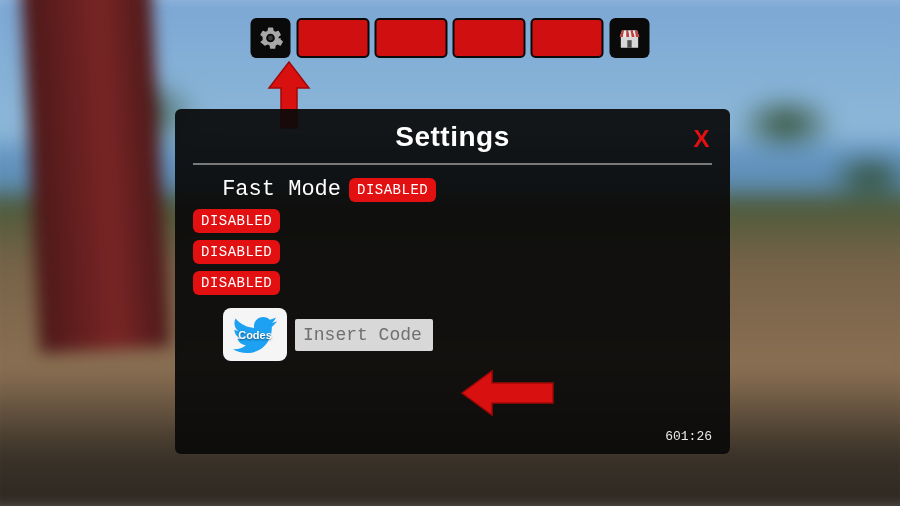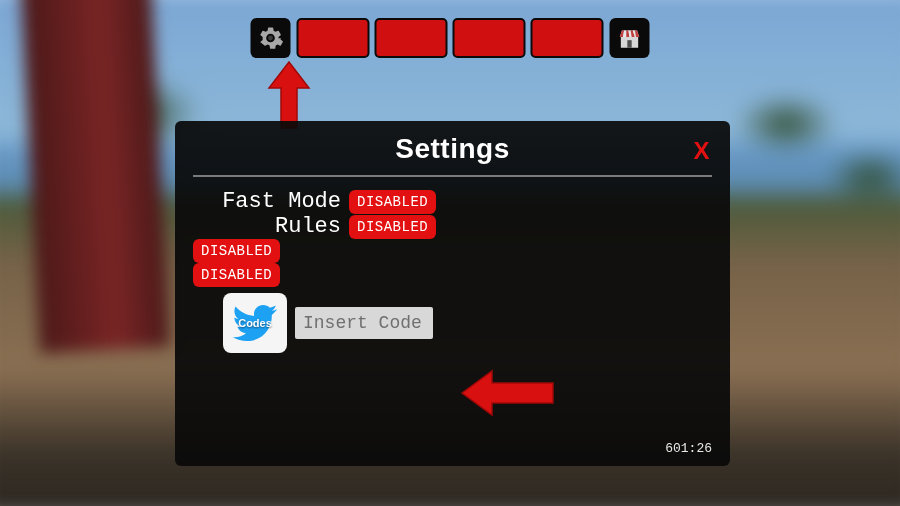--- a/index.html
+++ b/index.html
@@ -54,21 +54,21 @@
     .arrow-up {
       position: absolute; left: 264px; top: 60px;
       width: 50px; height: 70px;
     }
     .arrow-left {
       position: absolute; left: 460px; top: 366px;
       width: 95px; height: 54px;
     }
     .modal {
       position: absolute;
-      left: 175px; top: 121px;
+      left: 175px; top: 109px;
       width: 555px; height: 345px;
       background: rgba(10,10,10,0.93);
       border-radius: 6px;
       color: #fff;
       padding: 10px 16px 8px;
       display: flex; flex-direction: column;
     }
     .modal-header {
       position: relative;
       text-align: center;
@@ -79,21 +79,21 @@
     .close-x {
       position: absolute; right: 4px; top: 6px;
       color: #e21010;
       font-weight: 900; font-size: 24px;
       cursor: pointer;
       font-family: Arial, sans-serif;
     }
     .hr {
       border: none; border-top: 2px solid #7a7a7a; margin: 0 2px 12px;
     }
-    .settings-rows { display: flex; flex-direction: column; padding-left: 2px; }
+    .settings-rows { display: flex; flex-direction: column; gap: 7px; padding-left: 2px; }
     .setting-row {
       display: flex; align-items: center;
     }
     .setting-label {
       width: 156px;
       text-align: right;
       font-family: "Courier New", monospace;
       font-size: 22px;
       font-weight: 400;
       color: #fff;
@@ -110,21 +110,21 @@
       letter-spacing: 0.5px;
       min-width: 66px;
     }
     .code-row {
       display: flex; align-items: center;
       padding-left: 30px;
       gap: 8px;
       margin-top: 6px;
     }
     .codes-btn {
-      width: 64px; height: 60px;
+      width: 64px; height: 53px;
       background: #f5f5f5;
       border-radius: 8px;
       display: flex; align-items: center; justify-content: center;
       position: relative;
     }
     .tw-bird { width: 52px; height: 48px; }
     .codes-label {
       position: absolute;
       color: #fff;
       font-family: Arial, sans-serif;
@@ -198,21 +198,20 @@
     <span class="close-x">X</span>
   </div>
   <hr class="hr">
 
   <div class="settings-rows">
     <div class="setting-row">
       <div class="setting-label">Fast Mode</div>
       <div class="toggle-pill">DISABLED</div>
     </div>
     <div class="setting-row">
-      <div class="setting-label">Rules</div>
       <div class="toggle-pill">DISABLED</div>
     </div>
     <div class="setting-row">
       <div class="toggle-pill">DISABLED</div>
     </div>
     <div class="setting-row">
       <div class="toggle-pill">DISABLED</div>
     </div>
 
     <div class="code-row">

